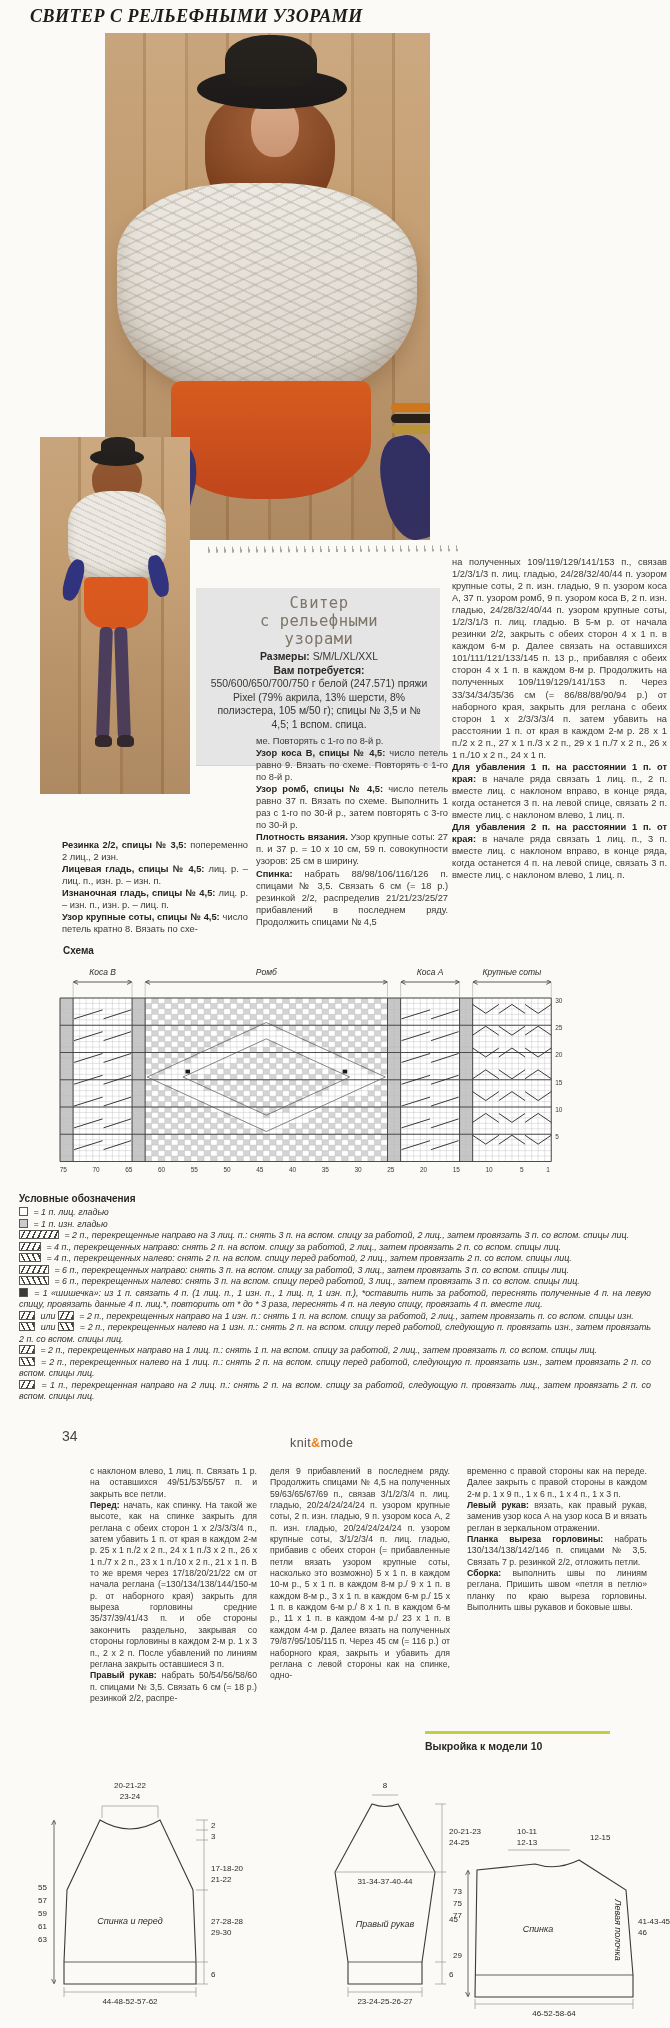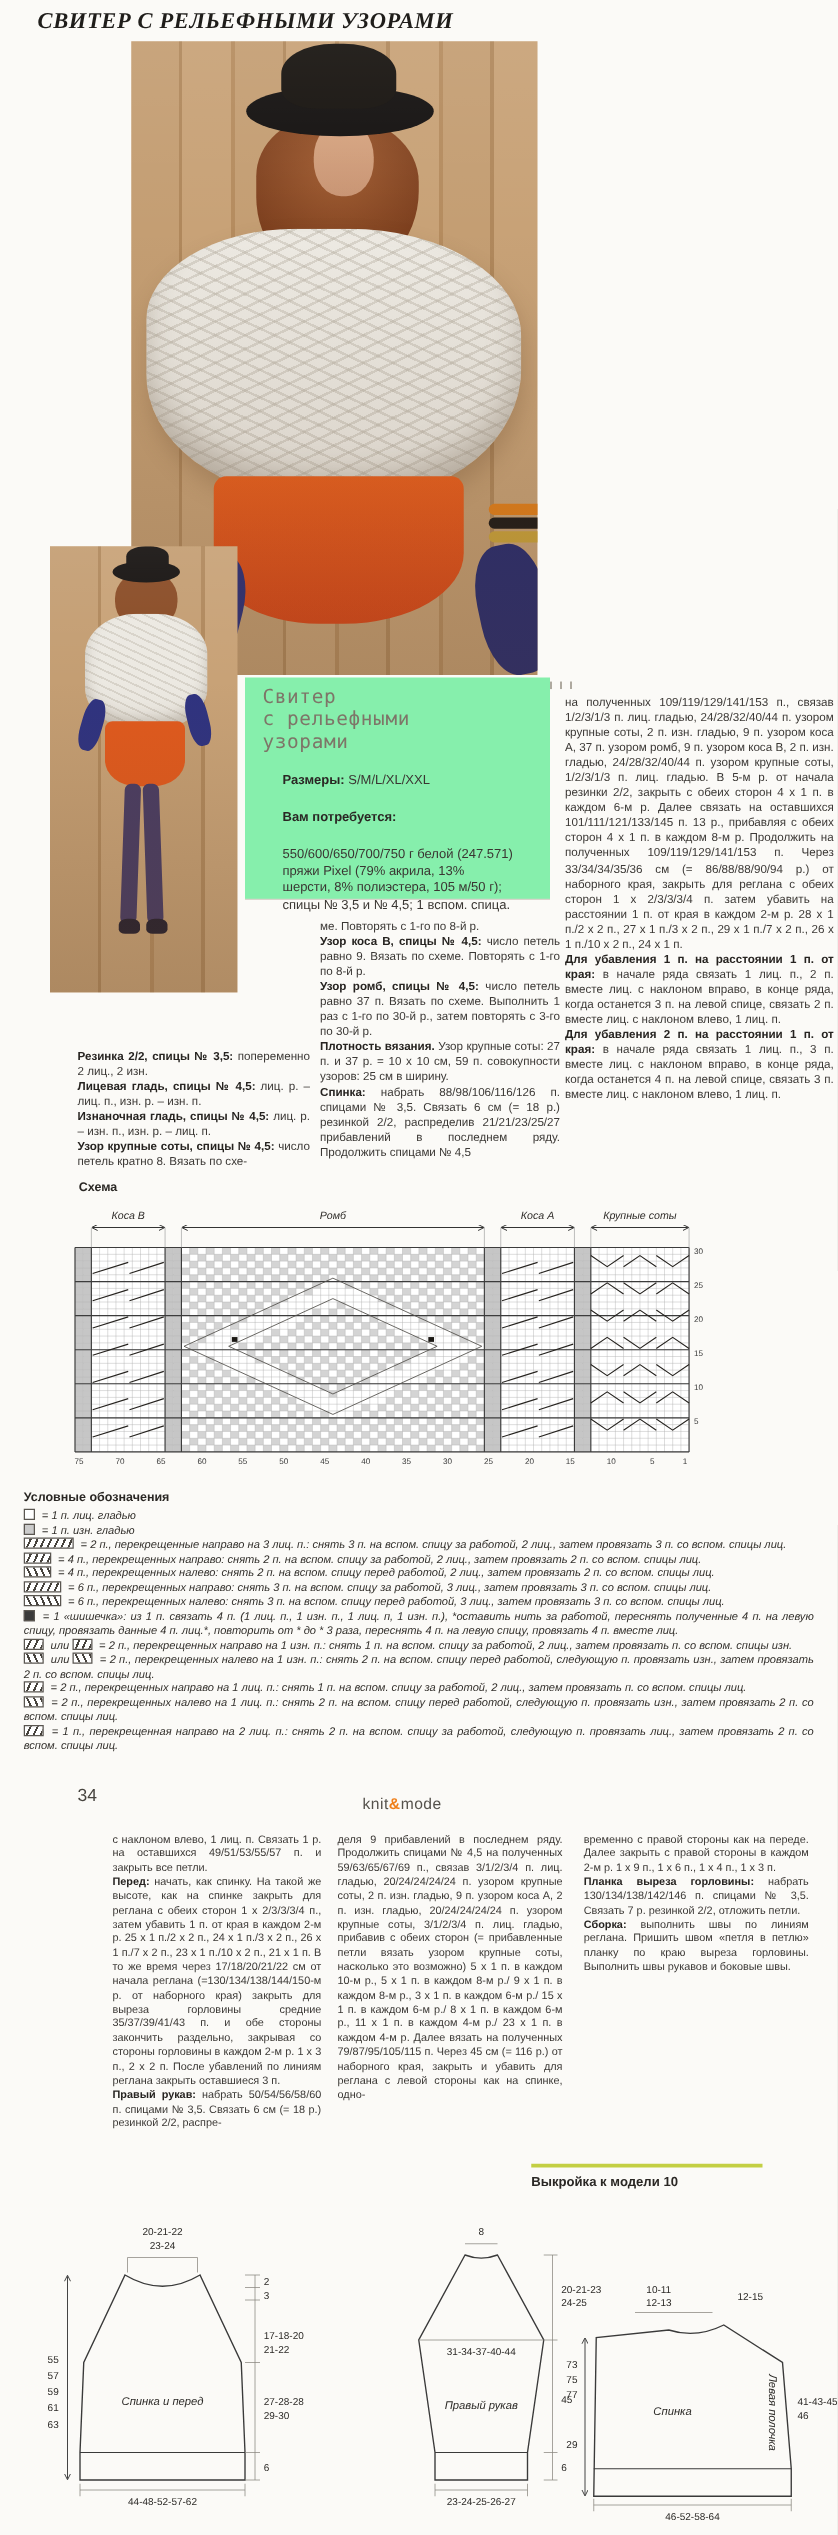--- a/index.html
+++ b/index.html
@@ -43,25 +43,25 @@
   .sm-glove-l{left:25px;top:122px;transform:rotate(16deg);}
   .sm-glove-r{left:110px;top:118px;transform:rotate(-14deg);}
   .sm-leg{position:absolute;width:13px;height:112px;background:#4a3d63;border-radius:5px;}
   .sm-leg-l{left:58px;top:190px;transform:rotate(2deg);}
   .sm-leg-r{left:76px;top:190px;transform:rotate(-2deg);}
   .sm-shoe{position:absolute;width:17px;height:12px;background:#2a2330;border-radius:40% 40% 30% 30%;top:298px;}
   .sm-shoe-l{left:55px;} .sm-shoe-r{left:77px;}
   
   .stitches{position:absolute;left:208px;top:546px;width:250px;height:6px;opacity:.85;transform:rotate(-.4deg);
         background:repeating-linear-gradient(90deg,#a19b90 0 1.5px,transparent 1.5px 8px);}
-  .card{position:absolute;left:196px;top:542px;width:244px;height:178px;box-sizing:border-box;
-        padding:6px 12px 6px 14px;background:#86efac;border-bottom:1px solid #d8d4cb;}
+  .card{position:absolute;left:196px;top:588px;width:244px;height:178px;box-sizing:border-box;
+        padding:6px 12px 6px 14px;background:#e5e5e5;border-bottom:1px solid #d8d4cb;text-align:center;}
   .card-title{font-family:"DejaVu Sans Mono",monospace;font-size:15.5px;line-height:18px;
         letter-spacing:.5px;color:#7e7568;white-space:pre-line;margin-bottom:2px;}
-  .card p{margin:16px;font-size:10.4px;line-height:13.6px;color:#3a3632;}
+  .card p{margin:0;font-size:10.4px;line-height:13.6px;color:#3a3632;}
   .card b{color:#2a2724;}
   
   .col{position:absolute;text-align:justify;}
   .col .para{margin:0;}
   .col b{color:#262320;}
   .tcol{font-size:9.3px;line-height:12.05px;}
   .bcol{font-size:8.7px;line-height:11.35px;margin-left:42px;}
   .tl{left:62px;top:839px;width:186px;}
   .tm{left:256px;top:735px;width:192px;}
   .tr{left:452px;top:556px;width:215px;}
@@ -1117,20 +1117,21 @@
   <div class="col bcol bl">
       <p class="para">с наклоном влево, 1 лиц. п. Связать 1 р. на оставшихся 49/51/53/55/57 п. и закрыть все петли.</p>
       <p class="para"><b>Перед: </b>начать, как спинку. На такой же высоте, как на спинке закрыть для реглана с обеих сторон 1 х 2/3/3/3/4 п., затем убавить 1 п. от края в каждом 2-м р. 25 х 1 п./2 х 2 п., 24 х 1 п./3 х 2 п., 26 х 1 п./7 х 2 п., 23 х 1 п./10 х 2 п., 21 х 1 п. В то же время через 17/18/20/21/22 см от начала реглана (=130/134/138/144/150-м р. от наборного края) закрыть для выреза горловины средние 35/37/39/41/43 п. и обе стороны закончить раздельно, закрывая со стороны горловины в каждом 2-м р. 1 х 3 п., 2 х 2 п. После убавлений по линиям реглана закрыть оставшиеся 3 п.</p>
       <p class="para"><b>Правый рукав: </b>набрать 50/54/56/58/60 п. спицами № 3,5. Связать 6 см (= 18 р.) резинкой 2/2, распре-</p>
     </div>
   <div class="col bcol bm">
       <p class="para">деля 9 прибавлений в последнем ряду. Продолжить спицами № 4,5 на полученных 59/63/65/67/69 п., связав 3/1/2/3/4 п. лиц. гладью, 20/24/24/24/24 п. узором крупные соты, 2 п. изн. гладью, 9 п. узором коса А, 2 п. изн. гладью, 20/24/24/24/24 п. узором крупные соты, 3/1/2/3/4 п. лиц. гладью, прибавив с обеих сторон (= прибавленные петли вязать узором крупные соты, насколько это возможно) 5 х 1 п. в каждом 10-м р., 5 х 1 п. в каждом 8-м р./ 9 х 1 п. в каждом 8-м р., 3 х 1 п. в каждом 6-м р./ 15 х 1 п. в каждом 6-м р./ 8 х 1 п. в каждом 6-м р., 11 х 1 п. в каждом 4-м р./ 23 х 1 п. в каждом 4-м р. Далее вязать на полученных 79/87/95/105/115 п. Через 45 см (= 116 р.) от наборного края, закрыть и убавить для реглана с левой стороны как на спинке, одно-</p>
     </div>
   <div class="col bcol br">
       <p class="para">временно с правой стороны как на переде. Далее закрыть с правой стороны в каждом 2-м р. 1 х 9 п., 1 х 6 п., 1 х 4 п., 1 х 3 п.</p>
+      <p class="para"><b>Левый рукав: </b>вязать, как правый рукав, заменив узор коса А на узор коса В и вязать реглан в зеркальном отражении.</p>
       <p class="para"><b>Планка выреза горловины: </b>набрать 130/134/138/142/146 п. спицами № 3,5. Связать 7 р. резинкой 2/2, отложить петли.</p>
       <p class="para"><b>Сборка: </b>выполнить швы по линиям реглана. Пришить швом «петля в петлю» планку по краю выреза горловины. Выполнить швы рукавов и боковые швы.</p>
     </div>
 
   <div class="divider"></div>
   <div class="vyk-heading">Выкройка к модели 10</div>
 
   <svg class="diagrams-svg" width="640" height="253" viewBox="0 0 640 253">
     <defs>
       <marker id="dhs" markerWidth="7" markerHeight="7" refX="1" refY="3" orient="auto">

